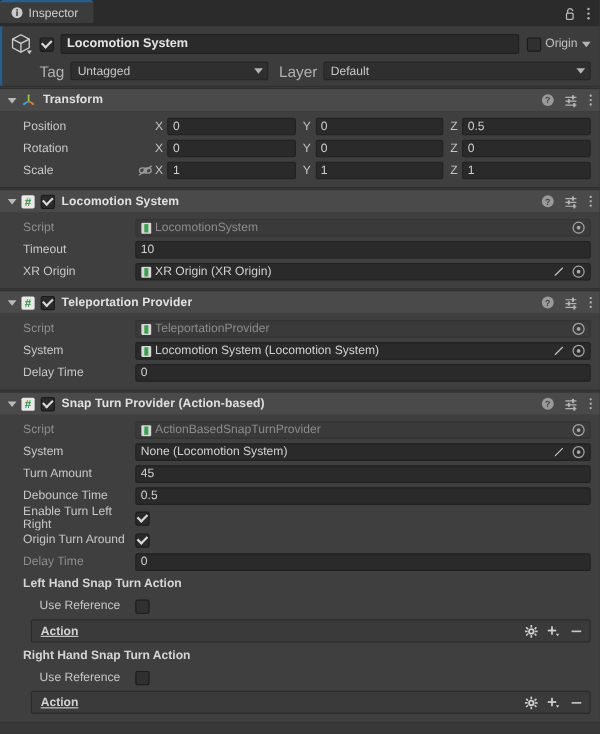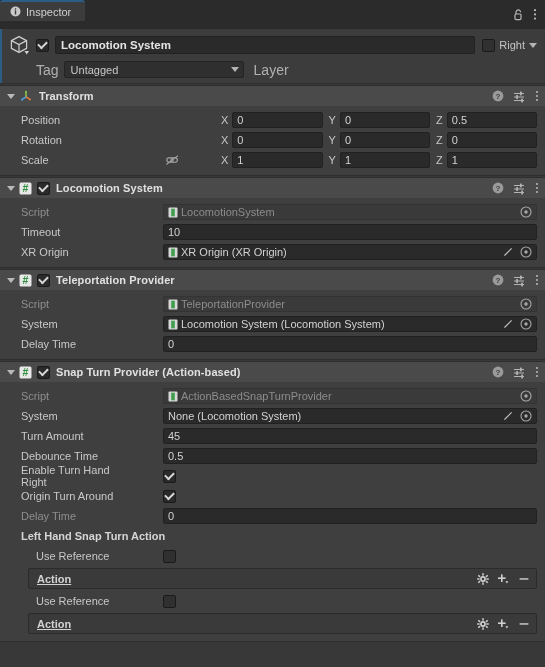--- a/index.html
+++ b/index.html
@@ -7,21 +7,21 @@
     width:545px;height:667px;overflow:hidden;
     background:#383838;
     font-family:"Liberation Sans",sans-serif;
     font-size:11px;
     color:#c4c4c4;
     -webkit-font-smoothing:antialiased;
   }
   #root{width:545px;height:667px;position:relative;background:#383838;}
 
   
-  .tabstrip{height:29px;background:#2b2b2b;position:relative;display:flex;align-items:stretch;}
+  .tabstrip{height:24px;background:#2b2b2b;position:relative;display:flex;align-items:stretch;}
   .tab{
     height:21px;background:#3c3c3c;display:flex;align-items:center;gap:5px;
     padding:0 14px 0 10px;position:relative;box-sizing:border-box;
     border-top:2px solid #2c5d87;
     border-top-left-radius:3px;border-top-right-radius:3px;
   }
   .tab .tablabel{color:#cfcfcf;font-size:11px;}
   .tabstrip .spacer{flex:1;}
   .tabicons{display:flex;align-items:center;gap:9px;padding-right:8px;}
   .leftedge{position:absolute;left:0;top:0;width:2px;height:100%;background:#2c5d87;}
@@ -55,21 +55,21 @@
   
   .comp{background:#3f3f3f;border-top:1px solid #2e2e2e;border-bottom:1px solid #2e2e2e;margin-top:1px;}
   .comphead{height:20px;display:flex;align-items:center;background:#4a4a4a;padding:0 6px 0 4px;box-sizing:border-box;}
   .foldout{width:13px;display:flex;align-items:center;justify-content:center;flex:0 0 13px;}
   .tri{width:0;height:0;border-left:4.5px solid transparent;border-right:4.5px solid transparent;border-top:5px solid #b9b9b9;}
   .comptitle{font-size:11px;font-weight:bold;color:#e0e0e0;margin-left:6px;letter-spacing:.1px;}
   .headicons{margin-left:auto;display:flex;align-items:center;gap:9px;}
   .compbody{padding:4px 8px 5px 8px;background:#3f3f3f;}
 
   
-  .row{height:20px;display:flex;align-items:center;gap:40px;}
+  .row{height:20px;display:flex;align-items:center;}
   .plabel{width:115px;flex:0 0 115px;font-size:11px;color:#c8c8c8;padding-left:13px;box-sizing:border-box;}
   .plabel.dim{color:#8e8e8e;}
   .plabel.bold{font-weight:bold;color:#d5d5d5;}
   .plabel.indent{padding-left:28px;}
   .field{
     flex:1;height:16px;background:#2a2a2a;border:1px solid #212121;border-radius:2px;
     display:flex;align-items:center;padding:0 4px;box-sizing:border-box;color:#d2d2d2;font-size:11px;
   }
   .field.ro{background:#3a3a3a;border-color:#333;color:#8c8c8c;}
   .field .val{white-space:nowrap;overflow:hidden;}
@@ -136,31 +136,35 @@
           <path d="M11 2.6 L18.6 6.6 L18.6 14.4 L11 18.4 L3.4 14.4 L3.4 6.6 Z" fill="none" stroke="#cfcfcf" stroke-width="1.2" stroke-linejoin="round"></path>
           <path d="M3.4 6.6 L11 10.5 L18.6 6.6" fill="none" stroke="#cfcfcf" stroke-width="1.2"></path>
           <path d="M11 10.5 L11 18.4" fill="none" stroke="#cfcfcf" stroke-width="1.2"></path>
           <path d="M16.5 17 L21 17 L18.75 20.4 Z" fill="#cfcfcf"></path>
         </svg>
       </div>
       <div class="cb checked"></div>
       <div class="nameinput">Locomotion System</div>
       <div class="staticbox">
         <div class="cb empty"></div>
-        <span class="staticlabel">Right</span>
+        <span class="staticlabel">Origin</span>
         <span class="caret"></span>
       </div>
     </div>
     <div class="gorow2">
       <span class="minilabel">Tag</span>
       <div class="dropdown dd-tag">
         <span>Untagged</span>
         <span class="caret"></span>
       </div>
       <span class="minilabel" style="padding-left:10px">Layer</span>
+      <div class="dropdown dd-layer">
+        <span>Default</span>
+        <span class="caret"></span>
+      </div>
     </div>
   </div>
 
   <div id="components">
       <div class="comp">
         <div class="comphead">
           <div class="foldout">
             <span class="tri"></span>
           </div>
           <span style="display: inline-flex; align-items: center; margin-left: 2px;">
@@ -510,21 +514,21 @@
               <span class="val">45</span>
             </div>
           </div>
           <div class="row">
             <div class="plabel ">Debounce Time</div>
             <div class="field">
               <span class="val">0.5</span>
             </div>
           </div>
           <div class="row">
-            <div class="plabel ">Enable Turn Hand Right</div>
+            <div class="plabel ">Enable Turn Left Right</div>
             <div class="cbcell">
               <div class="cb checked"></div>
             </div>
           </div>
           <div class="row">
             <div class="plabel ">Origin Turn Around</div>
             <div class="cbcell">
               <div class="cb checked"></div>
             </div>
           </div>
@@ -570,20 +574,23 @@
                 </svg>
               </span>
               <span style="display: inline-flex; align-items: center;">
                 <svg width="12" height="12" viewBox="0 0 12 12">
                   <rect x="1.6" y="5.2" width="8.8" height="1.5" fill="#c6c6c6"></rect>
                 </svg>
               </span>
             </div>
           </div>
           <div class="row">
+            <div class="plabel bold" style="width: auto; flex: 0 0 auto;">Right Hand Snap Turn Action</div>
+          </div>
+          <div class="row">
             <div class="plabel indent">Use Reference</div>
             <div class="cbcell">
               <div class="cb empty"></div>
             </div>
           </div>
           <div class="actionrow">
             <span class="actionlabel">Action</span>
             <div class="actionicons">
               <span style="display: inline-flex; align-items: center;">
                 <svg width="12" height="12" viewBox="0 0 12 12">

